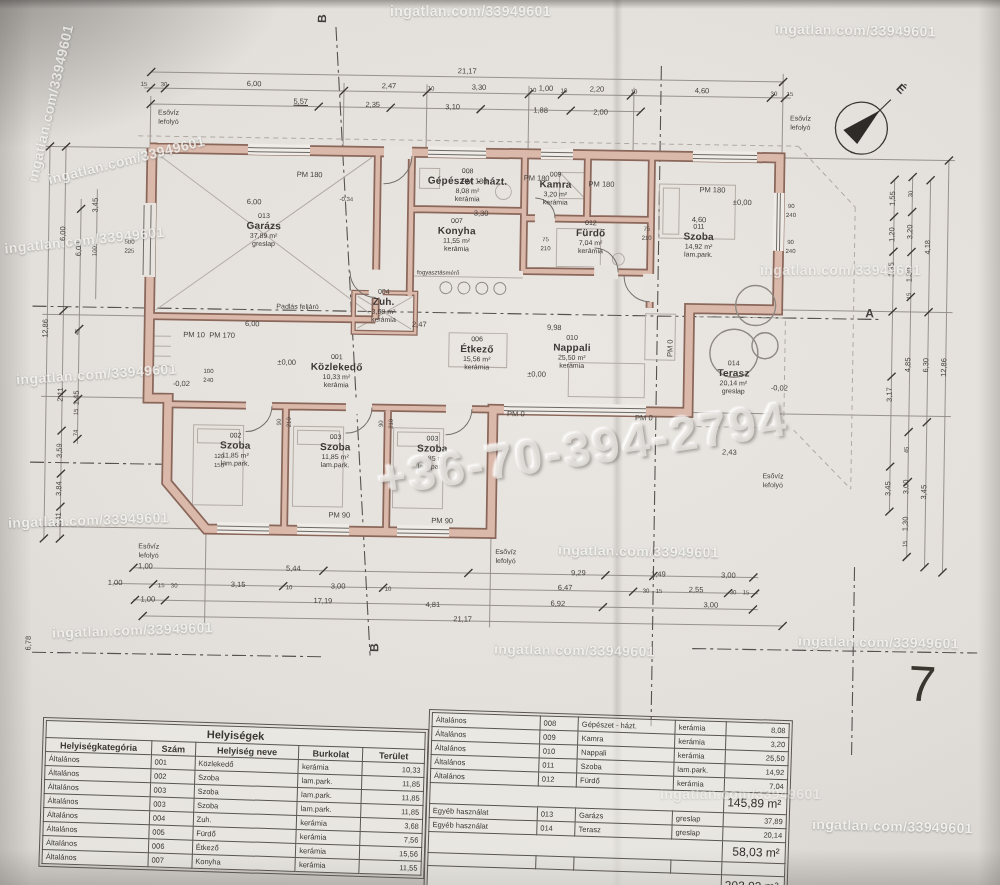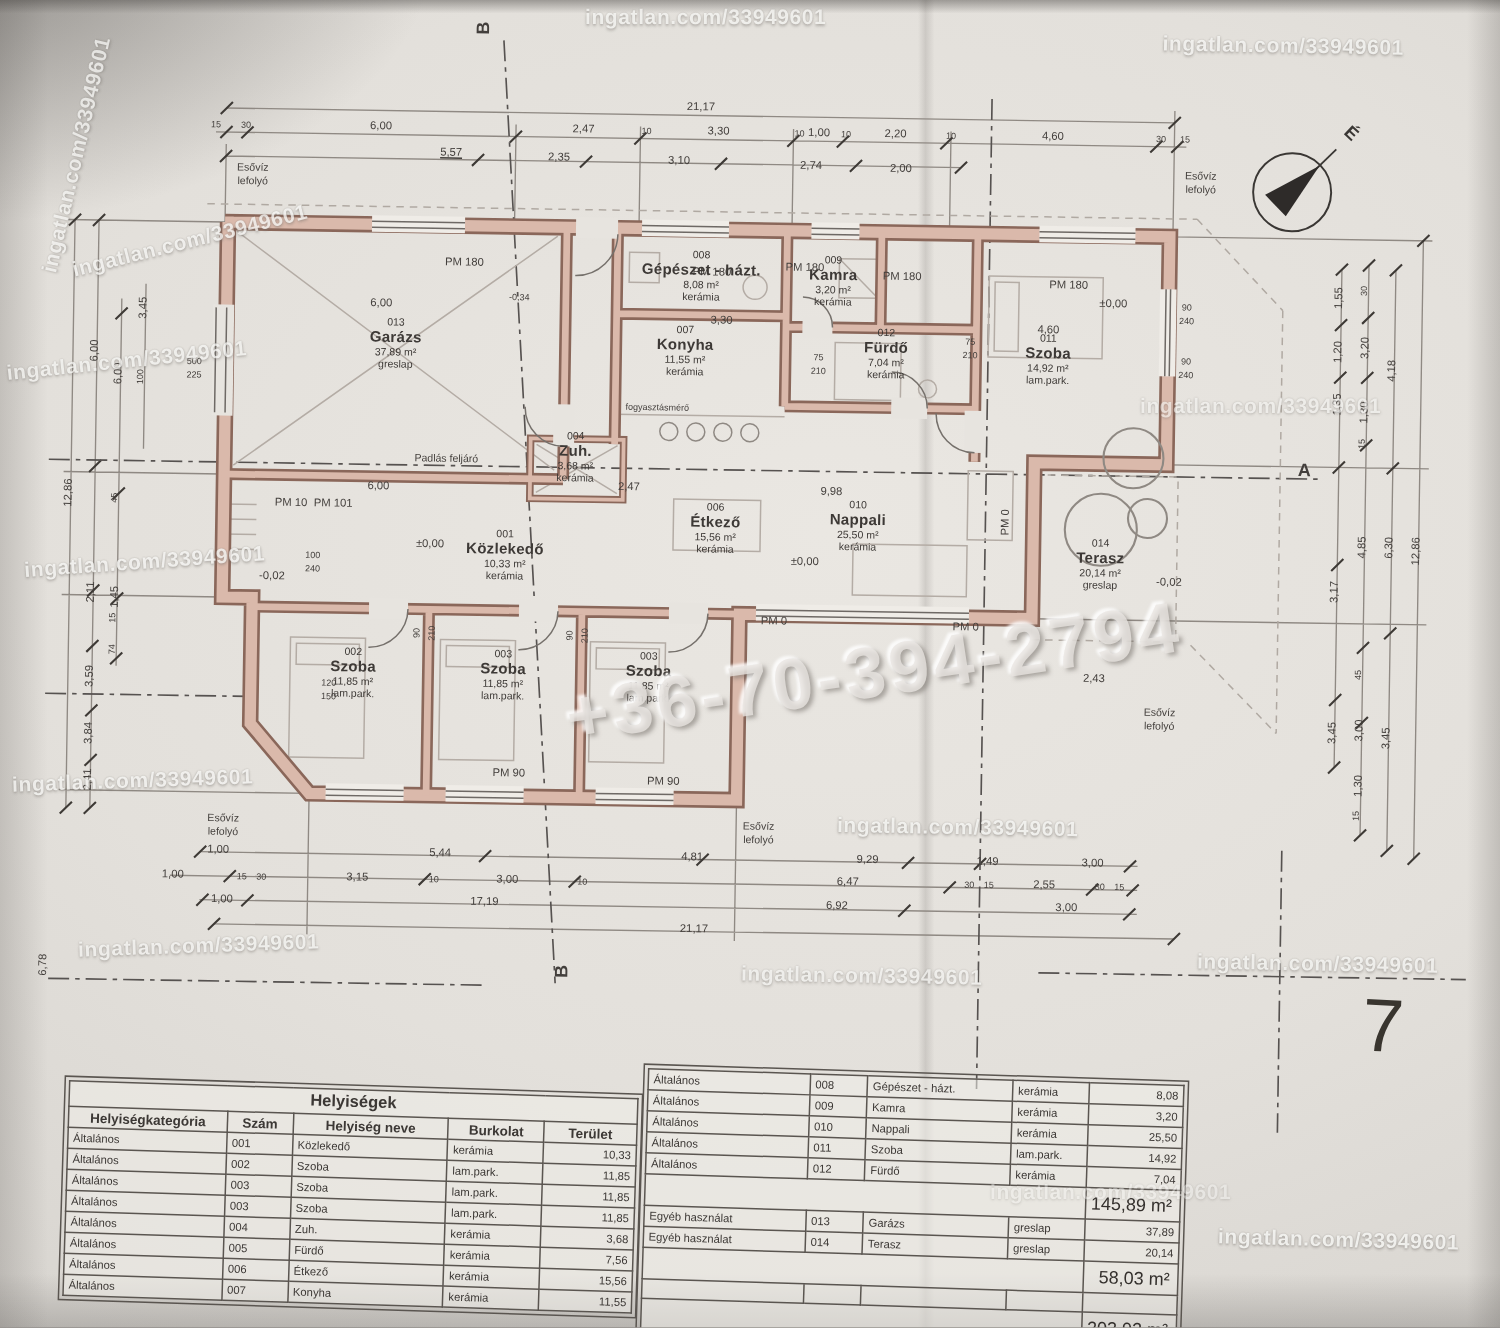--- a/index.html
+++ b/index.html
@@ -186,39 +186,39 @@
         <span class="dim" style="left: 701px; top: 82px; transform: translate(-50%, -50%) rotate(0deg);">4,60</span>
         <span class="dim" style="left: 430px; top: 84px; transform: translate(-50%, -50%) rotate(0deg); font-size: 6px;">10</span>
         <span class="dim" style="left: 532px; top: 84px; transform: translate(-50%, -50%) rotate(0deg); font-size: 6px;">10</span>
         <span class="dim" style="left: 563px; top: 84px; transform: translate(-50%, -50%) rotate(0deg); font-size: 6px;">10</span>
         <span class="dim" style="left: 633px; top: 84px; transform: translate(-50%, -50%) rotate(0deg); font-size: 6px;">10</span>
         <span class="dim" style="left: 773px; top: 84px; transform: translate(-50%, -50%) rotate(0deg); font-size: 6px;">30</span>
         <span class="dim" style="left: 789px; top: 84px; transform: translate(-50%, -50%) rotate(0deg); font-size: 6px;">15</span>
         <span class="dim" style="left: 300px; top: 99px; transform: translate(-50%, -50%) rotate(0deg); text-decoration: underline;">5,57</span>
         <span class="dim" style="left: 372px; top: 101px; transform: translate(-50%, -50%) rotate(0deg);">2,35</span>
         <span class="dim" style="left: 452px; top: 102px; transform: translate(-50%, -50%) rotate(0deg);">3,10</span>
-        <span class="dim" style="left: 540px; top: 104px; transform: translate(-50%, -50%) rotate(0deg);">2,74</span>
+        <span class="dim" style="left: 540px; top: 104px; transform: translate(-50%, -50%) rotate(0deg);">1,88</span>
         <span class="dim" style="left: 600px; top: 105px; transform: translate(-50%, -50%) rotate(0deg);">2,00</span>
         <span class="dim" style="left: 168px; top: 112px; transform: translate(-50%, -50%) rotate(0deg); font-size: 7px;">Esővíz</span>
         <span class="dim" style="left: 168px; top: 121px; transform: translate(-50%, -50%) rotate(0deg); font-size: 7px;">lefolyó</span>
         <span class="dim" style="left: 800px; top: 108px; transform: translate(-50%, -50%) rotate(0deg); font-size: 7px;">Esővíz</span>
         <span class="dim" style="left: 800px; top: 117px; transform: translate(-50%, -50%) rotate(0deg); font-size: 7px;">lefolyó</span>
         <span class="dim" style="left: 778px; top: 466px; transform: translate(-50%, -50%) rotate(0deg); font-size: 7px;">Esővíz</span>
         <span class="dim" style="left: 778px; top: 475px; transform: translate(-50%, -50%) rotate(0deg); font-size: 7px;">lefolyó</span>
         <span class="dim" style="left: 155px; top: 546px; transform: translate(-50%, -50%) rotate(0deg); font-size: 7px;">Esővíz</span>
         <span class="dim" style="left: 155px; top: 555px; transform: translate(-50%, -50%) rotate(0deg); font-size: 7px;">lefolyó</span>
         <span class="dim" style="left: 512px; top: 546px; transform: translate(-50%, -50%) rotate(0deg); font-size: 7px;">Esővíz</span>
         <span class="dim" style="left: 512px; top: 555px; transform: translate(-50%, -50%) rotate(0deg); font-size: 7px;">lefolyó</span>
         <span class="dim" style="left: 310px; top: 172px; transform: translate(-50%, -50%) rotate(0deg);">PM 180</span>
         <span class="dim" style="left: 475px; top: 176px; transform: translate(-50%, -50%) rotate(0deg);">PM 180</span>
         <span class="dim" style="left: 537px; top: 172px; transform: translate(-50%, -50%) rotate(0deg);">PM 180</span>
         <span class="dim" style="left: 602px; top: 177px; transform: translate(-50%, -50%) rotate(0deg);">PM 180</span>
         <span class="dim" style="left: 713px; top: 181px; transform: translate(-50%, -50%) rotate(0deg);">PM 180</span>
         <span class="dim" style="left: 197px; top: 334px; transform: translate(-50%, -50%) rotate(0deg);">PM 10</span>
-        <span class="dim" style="left: 225px; top: 334px; transform: translate(-50%, -50%) rotate(0deg);">PM 101</span>
+        <span class="dim" style="left: 225px; top: 334px; transform: translate(-50%, -50%) rotate(0deg);">PM 170</span>
         <span class="dim" style="left: 345px; top: 512px; transform: translate(-50%, -50%) rotate(0deg);">PM 90</span>
         <span class="dim" style="left: 448px; top: 516px; transform: translate(-50%, -50%) rotate(0deg);">PM 90</span>
         <span class="dim" style="left: 520px; top: 408px; transform: translate(-50%, -50%) rotate(0deg);">PM 0</span>
         <span class="dim" style="left: 648px; top: 410px; transform: translate(-50%, -50%) rotate(0deg);">PM 0</span>
         <span class="dim" style="left: 673px; top: 340px; transform: translate(-50%, -50%) rotate(-90deg);">PM 0</span>
         <span class="dim" style="left: 290px; top: 360px; transform: translate(-50%, -50%) rotate(0deg);">±0,00</span>
         <span class="dim" style="left: 540px; top: 368px; transform: translate(-50%, -50%) rotate(0deg);">±0,00</span>
         <span class="dim" style="left: 743px; top: 193px; transform: translate(-50%, -50%) rotate(0deg);">±0,00</span>
         <span class="dim" style="left: 783px; top: 378px; transform: translate(-50%, -50%) rotate(0deg);">-0,02</span>
         <span class="dim" style="left: 185px; top: 383px; transform: translate(-50%, -50%) rotate(0deg);">-0,02</span>
@@ -277,21 +277,21 @@
         <span class="dim" style="left: 911px; top: 438px; transform: translate(-50%, -50%) rotate(-90deg); font-size: 6px;">45</span>
         <span class="dim" style="left: 911px; top: 475px; transform: translate(-50%, -50%) rotate(-90deg);">3,00</span>
         <span class="dim" style="left: 911px; top: 512px; transform: translate(-50%, -50%) rotate(-90deg);">1,30</span>
         <span class="dim" style="left: 911px; top: 532px; transform: translate(-50%, -50%) rotate(-90deg); font-size: 6px;">15</span>
         <span class="dim" style="left: 929px; top: 235px; transform: translate(-50%, -50%) rotate(-90deg);">4,18</span>
         <span class="dim" style="left: 929px; top: 353px; transform: translate(-50%, -50%) rotate(-90deg);">6,30</span>
         <span class="dim" style="left: 929px; top: 480px; transform: translate(-50%, -50%) rotate(-90deg);">3,45</span>
         <span class="dim" style="left: 947px; top: 355px; transform: translate(-50%, -50%) rotate(-90deg);">12,86</span>
         <span class="dim" style="left: 152px; top: 566px; transform: translate(-50%, -50%) rotate(0deg);">1,00</span>
         <span class="dim" style="left: 300px; top: 566px; transform: translate(-50%, -50%) rotate(0deg);">5,44</span>
-        <span class="dim" style="left: 440px; top: 566px; transform: translate(-50%, -50%) rotate(0deg); margin-left: 28px;">4,81</span>
+        <span class="dim" style="left: 440px; top: 600px; transform: translate(-50%, -50%) rotate(0deg);">4,81</span>
         <span class="dim" style="left: 585px; top: 566px; transform: translate(-50%, -50%) rotate(0deg);">9,29</span>
         <span class="dim" style="left: 665px; top: 566px; transform: translate(-50%, -50%) rotate(0deg);">1,49</span>
         <span class="dim" style="left: 735px; top: 566px; transform: translate(-50%, -50%) rotate(0deg);">3,00</span>
         <span class="dim" style="left: 122px; top: 583px; transform: translate(-50%, -50%) rotate(0deg);">1,00</span>
         <span class="dim" style="left: 168px; top: 585px; transform: translate(-50%, -50%) rotate(0deg); font-size: 6px;">15</span>
         <span class="dim" style="left: 181px; top: 585px; transform: translate(-50%, -50%) rotate(0deg); font-size: 6px;">30</span>
         <span class="dim" style="left: 245px; top: 583px; transform: translate(-50%, -50%) rotate(0deg);">3,15</span>
         <span class="dim" style="left: 296px; top: 585px; transform: translate(-50%, -50%) rotate(0deg); font-size: 6px;">10</span>
         <span class="dim" style="left: 345px; top: 583px; transform: translate(-50%, -50%) rotate(0deg);">3,00</span>
         <span class="dim" style="left: 395px; top: 585px; transform: translate(-50%, -50%) rotate(0deg); font-size: 6px;">10</span>

